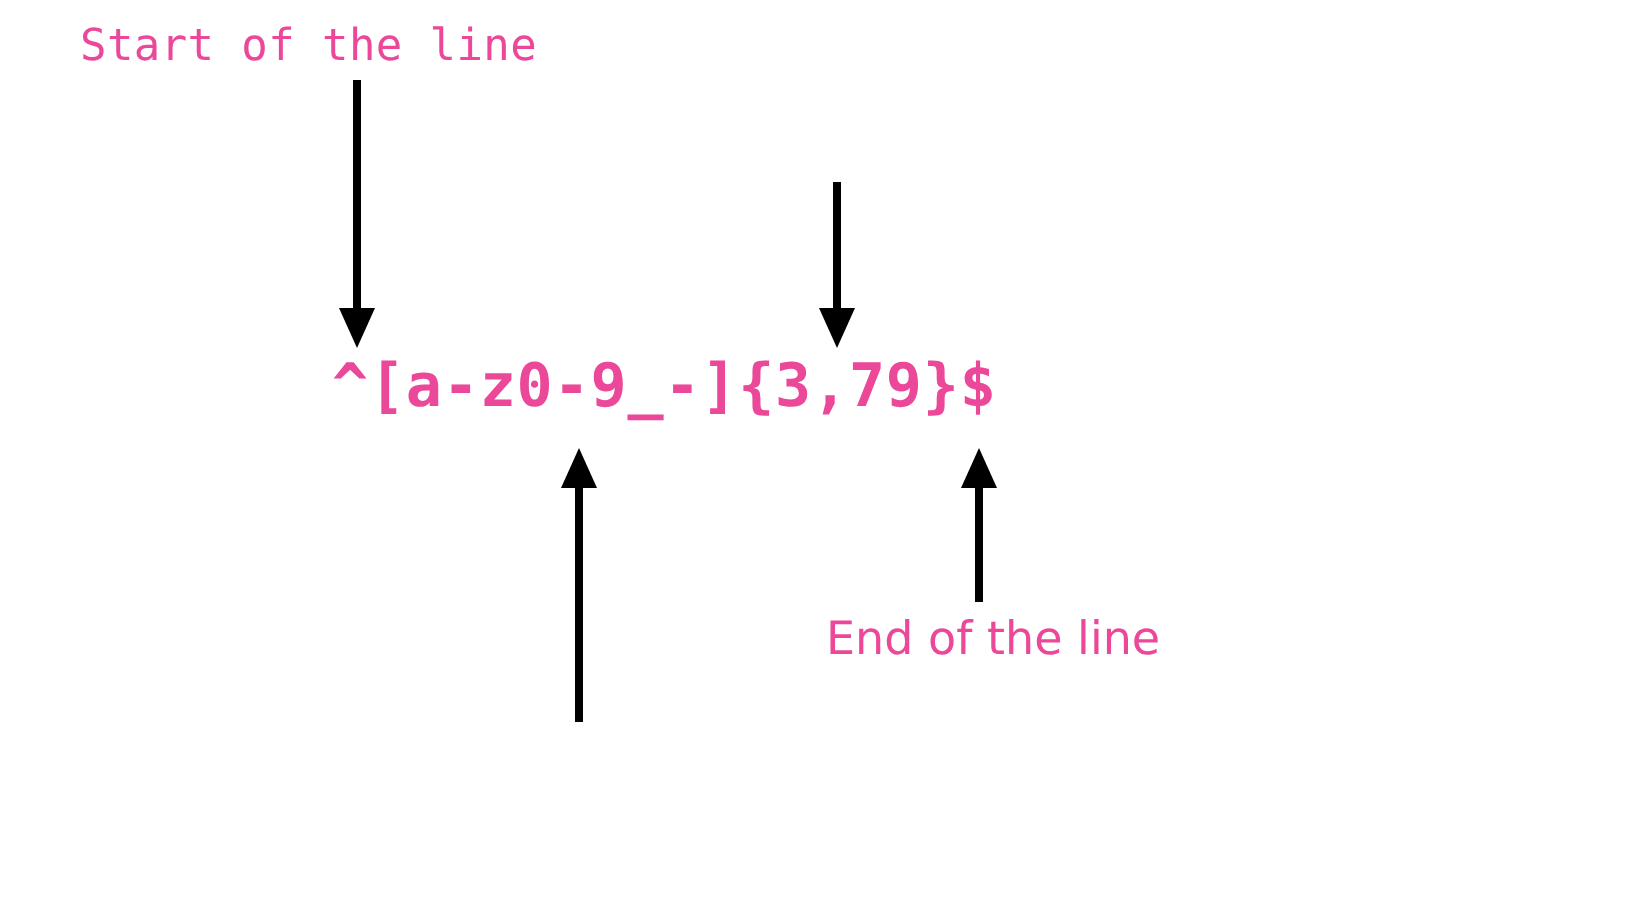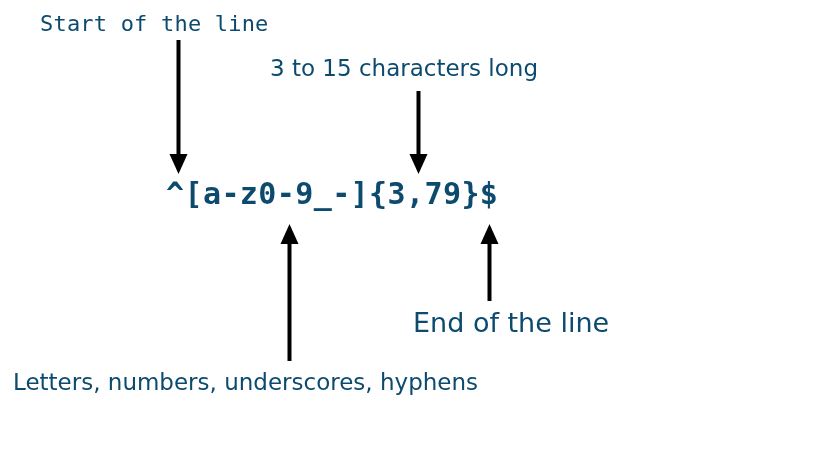--- a/index.html
+++ b/index.html
@@ -11,21 +11,21 @@
     position: relative;
     width: 819px;
     height: 460px;
     background: #ffffff;
     overflow: hidden;
     font-family: "DejaVu Sans", sans-serif;
   }
   .label {
     position: absolute;
     white-space: nowrap;
-    color: #0c4a6e;
+    color: #ec4899;
     line-height: 1;
   }
   .mono {
     font-family: "DejaVu Sans Mono", monospace;
   }
   .sans {
     font-family: "DejaVu Sans", sans-serif;
   }
 
   
@@ -43,21 +43,21 @@
   #regex-pattern {
     left: 166px;
     top: 179px;
     font-size: 30px;
     font-weight: bold;
     letter-spacing: 0.4px;
   }
   #label-endline {
     left: 413px;
     top: 309px;
-    font-size: 27px;
+    font-size: 23px;
     text-align: center;
   }
   #label-charclass {
     left: 13px;
     top: 371px;
     font-size: 23px;
   }
   #clipped-glyph {
     left: -6px;
     top: 371px;
@@ -79,21 +79,20 @@
 
   <div class="label mono" id="label-start">Start of the line</div>
 
   <div class="arrow" style="left:168px; top:40px;">
     <svg width="22" height="136" viewBox="0 0 22 136">
       <rect x="8.5" y="0" width="4" height="116" fill="#000000"></rect>
       <polygon points="1.5,114 19.5,114 10.5,134" fill="#000000"></polygon>
     </svg>
   </div>
 
-  <div class="label sans" id="label-length">3 to 15 characters long</div>
 
   <div class="arrow" style="left:408px; top:91px;">
     <svg width="22" height="86" viewBox="0 0 22 86">
       <rect x="8.5" y="0" width="4" height="65" fill="#000000"></rect>
       <polygon points="1.5,63 19.5,63 10.5,83" fill="#000000"></polygon>
     </svg>
   </div>
 
   <div class="label mono" id="regex-pattern">^[a-z0-9_-]{3,79}$</div>
 
@@ -108,15 +107,14 @@
     <svg width="22" height="80" viewBox="0 0 22 80">
       <polygon points="1.5,22 19.5,22 10.5,2" fill="#000000"></polygon>
       <rect x="8.5" y="20" width="4" height="59" fill="#000000"></rect>
     </svg>
   </div>
 
   <div class="label sans" id="label-endline">End of the line</div>
 
   <div class="label sans" id="clipped-glyph">:</div>
 
-  <div class="label sans" id="label-charclass">Letters, numbers, underscores, hyphens</div>
 
 </div>
 
 </body></html>

